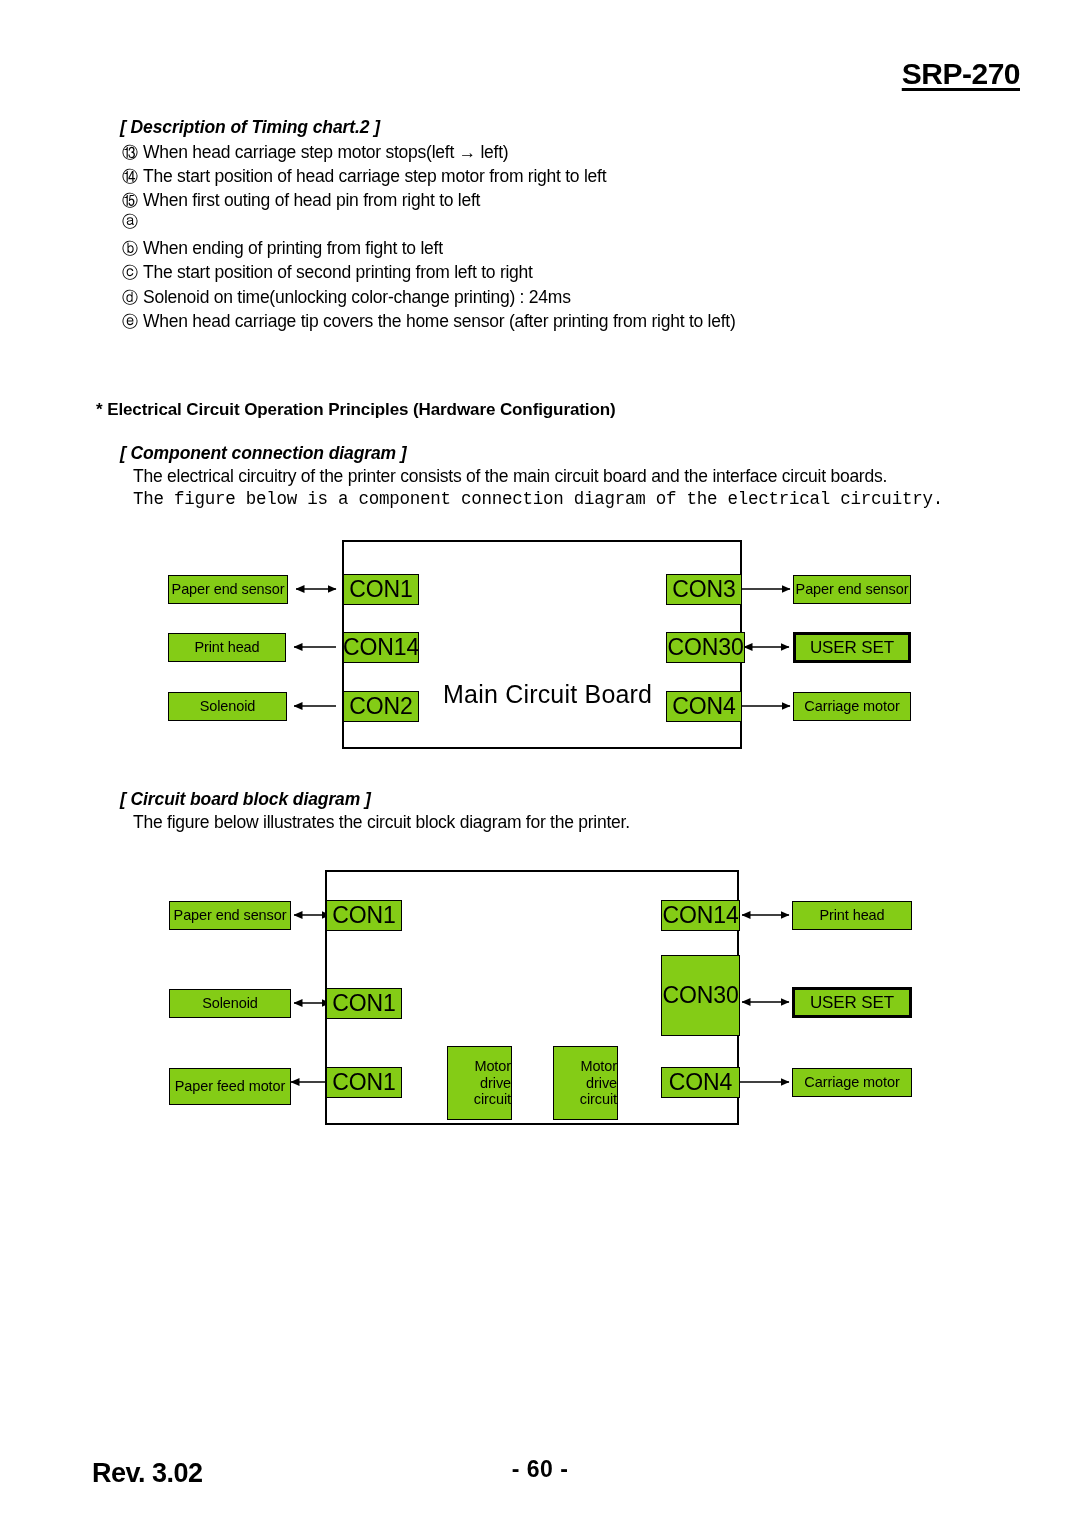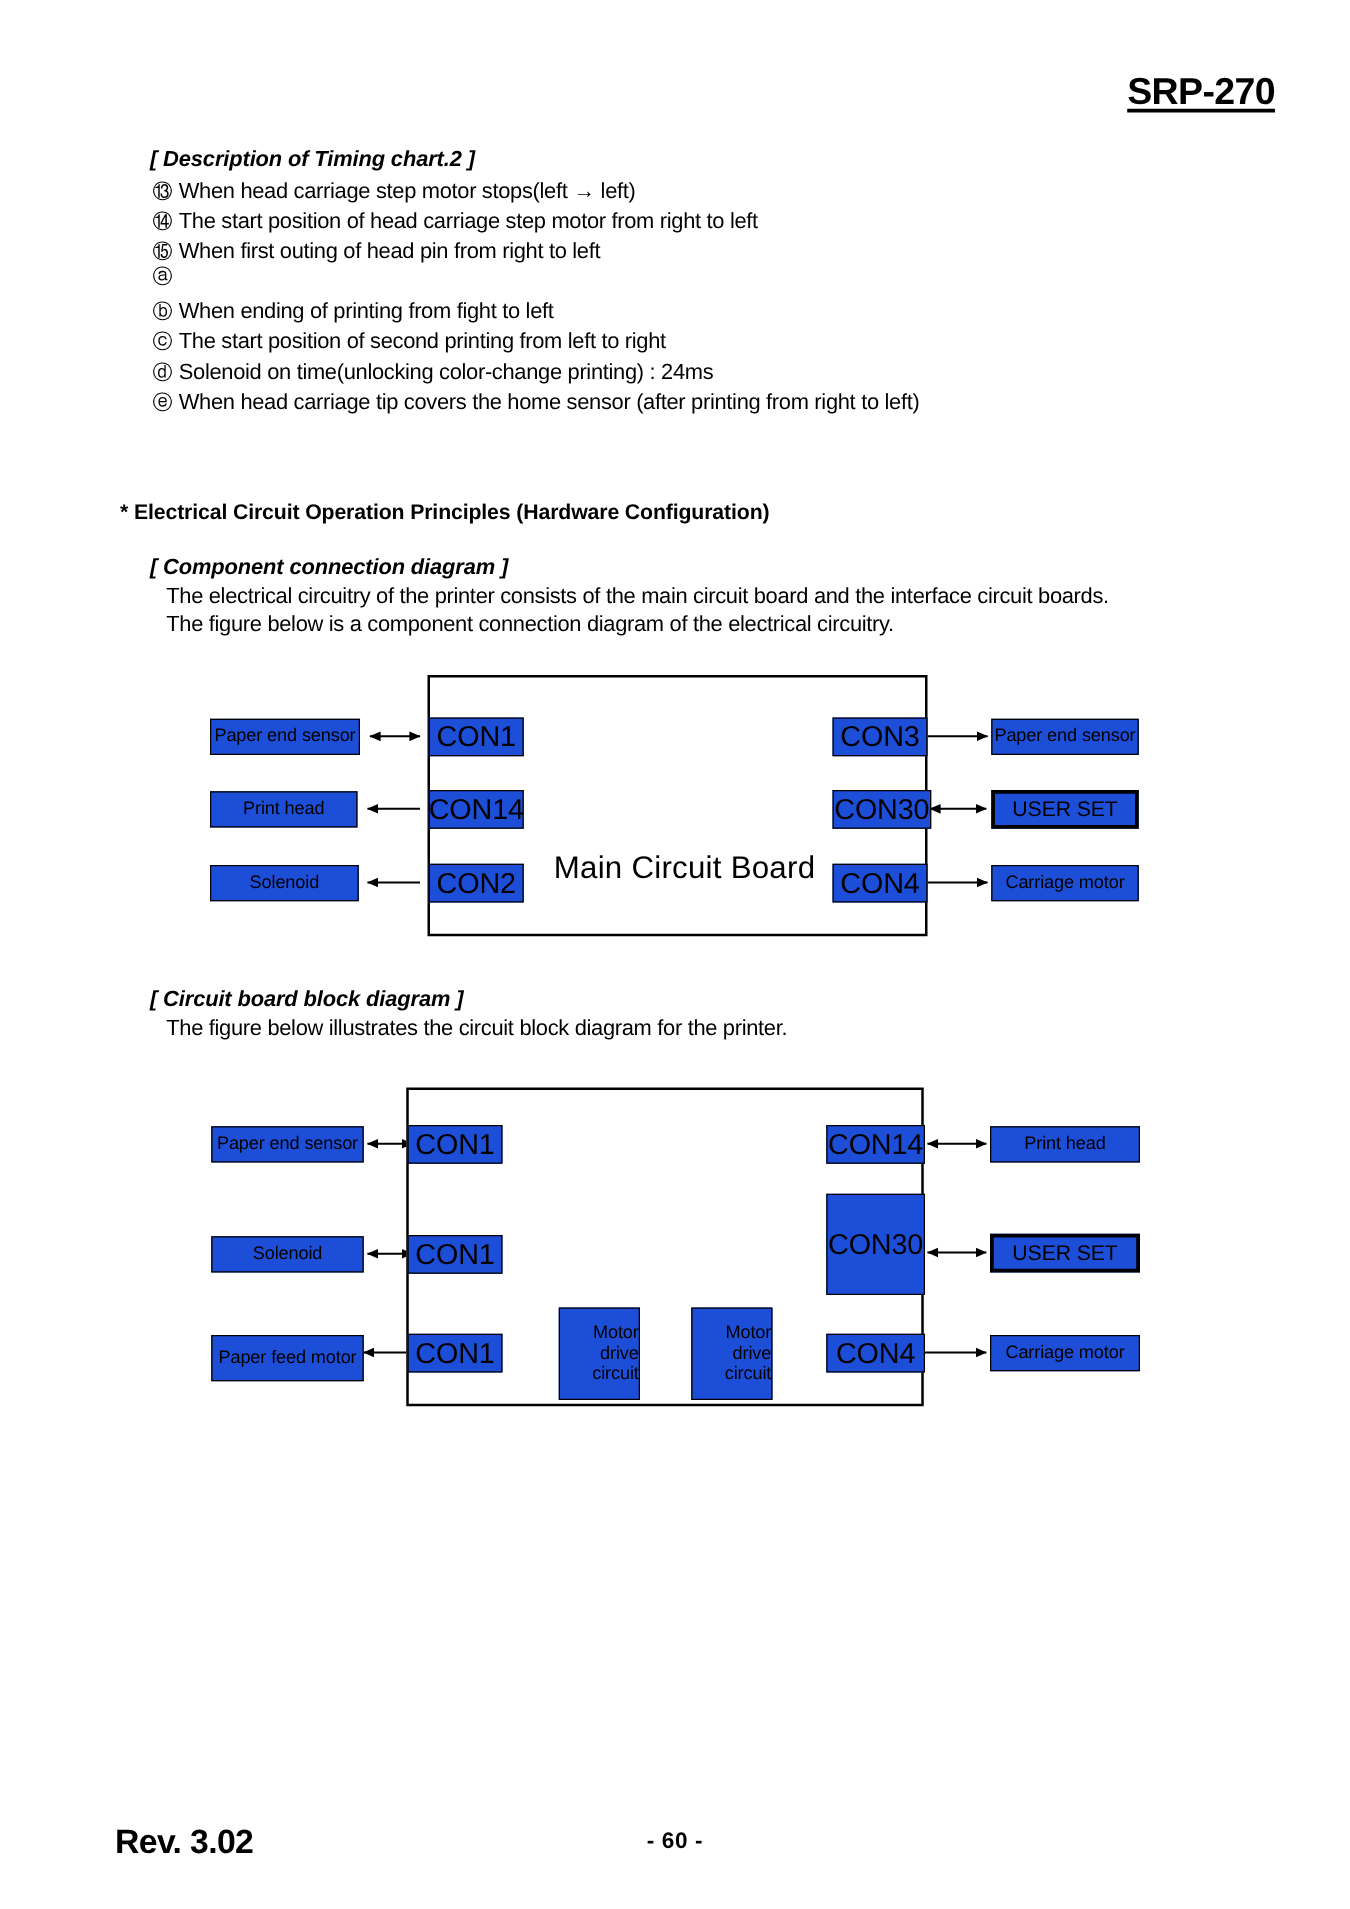--- a/index.html
+++ b/index.html
@@ -88,21 +88,21 @@
     position: absolute;
     font-size: 25px;
     white-space: nowrap;
     letter-spacing: 0.2px;
     margin-top: 45px;
   }
   .nd {               
     position: absolute;
     box-sizing: border-box;
     border: 1.6px solid #000;
-    background: #1d4ed8;
+    background: #84cc16;
     display: flex;
     align-items: center;
     justify-content: center;
     font-size: 14.5px;
     letter-spacing: -0.1px;
     white-space: nowrap;
     line-height: 1.15;
     text-align: center;
   }
   .nd.bold { border-width: 3px; font-size: 17px; }
@@ -123,21 +123,21 @@
     bottom: 38px;
     font-size: 27px;
     font-weight: bold;
     letter-spacing: -0.5px;
   }
   #footer-page {
     position: absolute;
     left: 0; right: 0;
     bottom: 44px;
     text-align: center;
-    font-size: 18px;
+    font-size: 23px;
     font-weight: bold;
     letter-spacing: 0.5px;
   }
 </style>
 </head>
 <body>
 
 <div id="page-header">SRP-270</div>
 
 <div class="sec-title" style="left:120px; top:117px;">[ Description of Timing chart.2 ]</div>
@@ -173,21 +173,21 @@
   <div class="timing-item">
     <span class="timing-marker">ⓔ</span>
     <span class="timing-text">When head carriage tip covers the home sensor (after printing from right to left)</span>
   </div>
 </div>
 
 <div class="star-title" style="left:96px; top:400px;">* Electrical Circuit Operation Principles (Hardware Configuration)</div>
 
 <div class="sec-title" style="left:120px; top:443px;">[ Component connection diagram ]</div>
 <div class="body-line" style="left:133px; top:466px;">The electrical circuitry of the printer consists of the main circuit board and the interface circuit boards.</div>
-<div class="body-line" style="left:133px; top:489px;">The figure below is a component connection diagram of the electrical circuitry.</div>
+<div class="body-line" style="left:133px; top:489px;font-family:Liberation Mono, monospace;">The figure below is a component connection diagram of the electrical circuitry.</div>
 
 <div class="diagram" id="diagram-1" style="left:0px; top:0px; width:1080px; height:1527px;">
 
   <svg class="svg-wires" width="1080" height="1527">
     <defs>
       <marker id="ah" markerWidth="9" markerHeight="9" refX="8.5" refY="4.5" orient="auto" markerUnits="userSpaceOnUse">
         <path d="M0,0.6 L9,4.5 L0,8.4 Z" fill="#000"></path>
       </marker>
       <marker id="ahs" markerWidth="9" markerHeight="9" refX="0.5" refY="4.5" orient="auto" markerUnits="userSpaceOnUse">
         <path d="M9,0.6 L0,4.5 L9,8.4 Z" fill="#000"></path>

